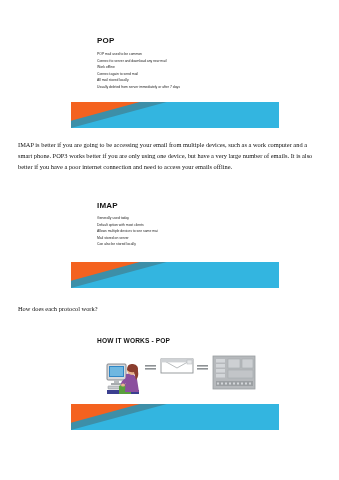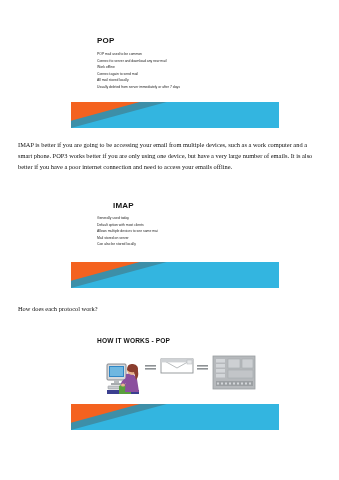--- a/index.html
+++ b/index.html
@@ -122,21 +122,21 @@
       </div>
 
     </div>
   </div>
 
   <div class="body-par" style="left:18px; top:139px; width:304px; font-size:6.4px; line-height:11.2px;">IMAP is better if you are going to be accessing your email from multiple devices, such as a work computer and a smart phone. POP3 works better if you are only using one device, but have a very large number of emails. It is also better if you have a poor internet connection and need to access your emails offline.</div>
 
   <div class="slide" style="top:196px; height:92px;">
     <div class="slide-inner">
 
-      <div class="slide-title" style="left:26px; top:5px; font-size:8px;margin-left:16px;">IMAP</div>
+      <div class="slide-title" style="left:26px; top:5px; font-size:8px;">IMAP</div>
 
       <ul class="bullets" style="left:26px; top:19px; font-size:3.4px; line-height:6.6px;">
         <li>Generally used today</li>
         <li>Default option with most clients</li>
         <li>Allows multiple devices to see same mail</li>
         <li>Mail stored on server</li>
         <li>Can also be stored locally</li>
       </ul>
 
       <div class="banner" style="top:66px; height:26px;">

